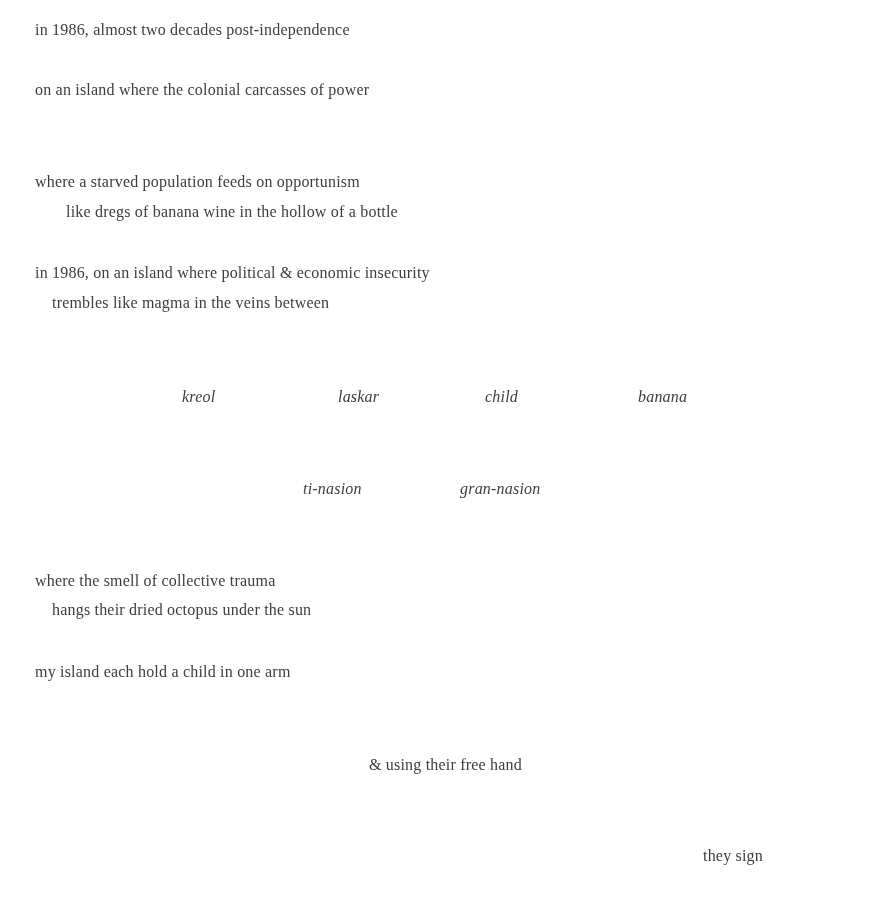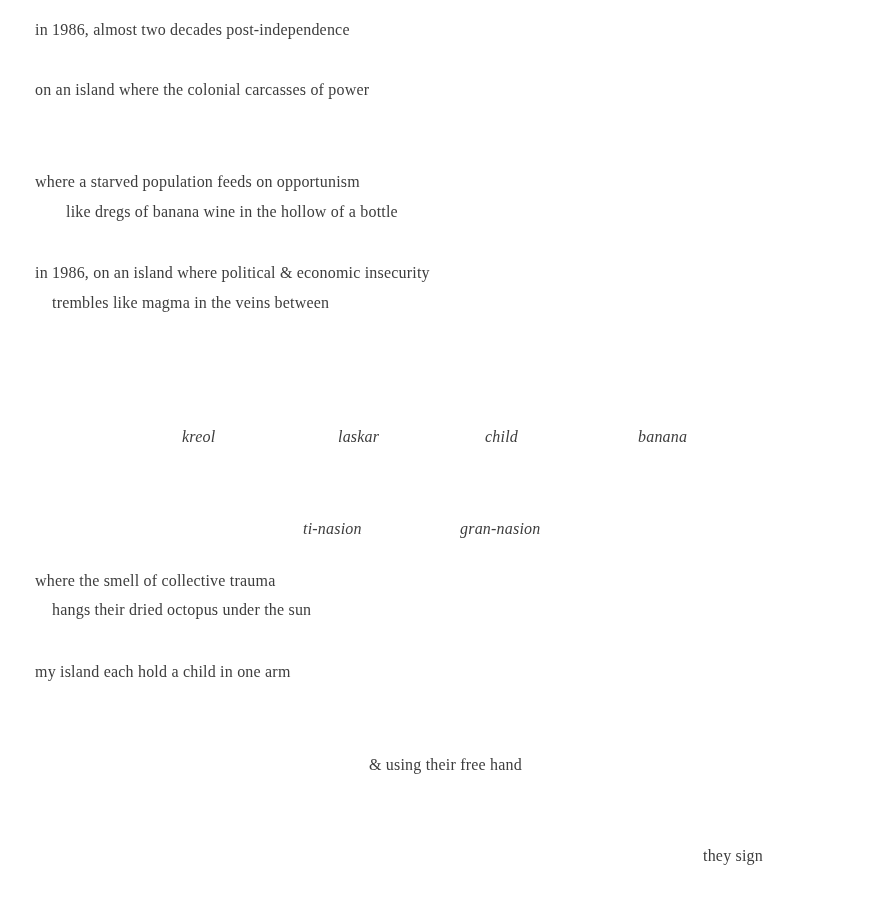--- a/index.html
+++ b/index.html
@@ -22,21 +22,20 @@
   .line {
     position: absolute;
     font-size: 16px;
     line-height: 24px;
     letter-spacing: 0.2px;
     white-space: nowrap;
     font-weight: 400;
   }
   .italic {
     font-style: italic;
-    margin-top: 40px;
   }
   
   .l0  { left: 35px;  top: 18px;  }
   
   .l1  { left: 35px;  top: 78px;  }
   .l2  { left: 52px;  top: 108px; }
   
   .l3  { left: 35px;  top: 170px; }
   .l4  { left: 52px;  top: 200px; margin-left: 14px; }
   

